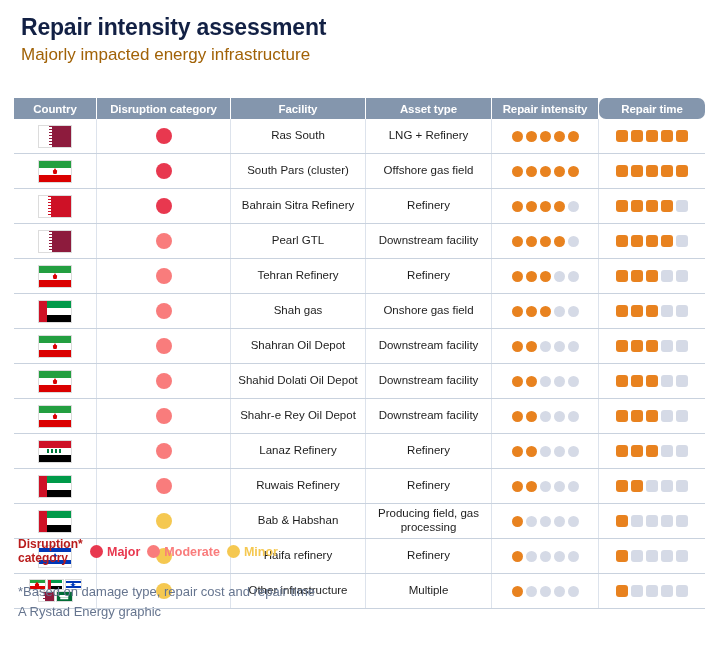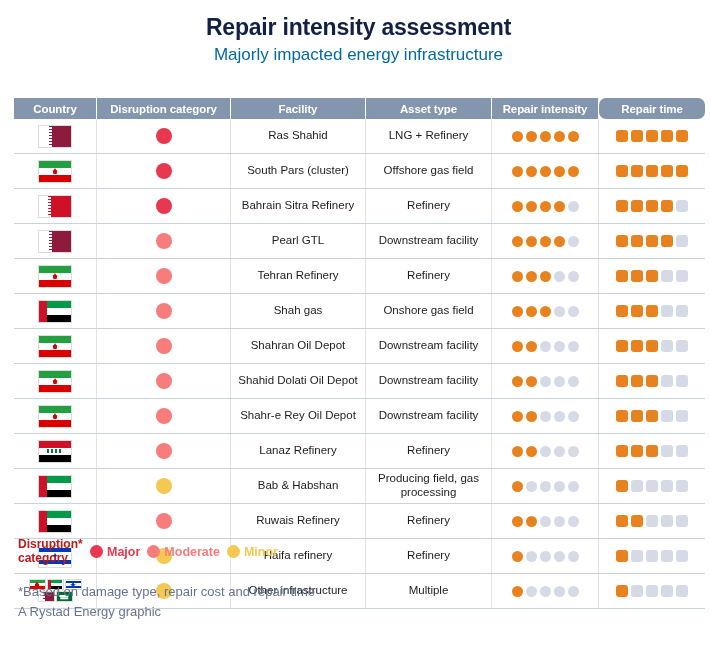--- a/index.html
+++ b/index.html
@@ -12,34 +12,33 @@
     height: 647px;
     font-family: "Liberation Sans", sans-serif;
     color: #1d1d1d;
     overflow: hidden;
     position: relative;
   }
 
   
   #header {
     padding: 14px 14px 0 21px;
-    text-align: center;
   }
   #chart-title {
     font-size: 23px;
     font-weight: bold;
     color: #122044;
     letter-spacing: -0.2px;
     line-height: 1.15;
     margin: 0;
   }
   #chart-subtitle {
     font-size: 17px;
     font-weight: normal;
-    color: #0369a1;
+    color: #a16207;
     line-height: 1.2;
     margin: 5px 0 6px 0;
   }
 
   
   #table-wrap {
     position: absolute;
     left: 14px;
     top: 98px;
     width: 686px;
@@ -270,21 +269,21 @@
         <th style="width:134px">Facility</th>
         <th style="width:125px">Asset type</th>
         <th style="width:106px">Repair intensity</th>
         <th style="width:106px">Repair time</th>
       </tr>
     </thead>
     <tbody id="table-body">
         <tr>
           <td class="c-country"><span class="flag fl-qa"><span class="hoist"></span><span class="serr"></span></span></td>
           <td class="c-disrupt"><span class="cat-dot" style="background:#e8384f"></span></td>
-          <td class="c-facility">Ras Shahid</td>
+          <td class="c-facility">Ras South</td>
           <td class="c-asset">LNG + Refinery</td>
           <td class="c-int">
             <div class="marks">
               <span class="dot on"></span>
               <span class="dot on"></span>
               <span class="dot on"></span>
               <span class="dot on"></span>
               <span class="dot on"></span>
             </div>
           </td>
@@ -509,60 +508,60 @@
               <span class="sq on"></span>
               <span class="sq on"></span>
               <span class="sq on"></span>
               <span class="sq"></span>
               <span class="sq"></span>
             </div>
           </td>
         </tr>
         <tr>
           <td class="c-country"><span class="flag fl-ae"><span class="hoist"></span><span class="band b1"></span><span class="band b3"></span></span></td>
+          <td class="c-disrupt"><span class="cat-dot" style="background:#f97c7c"></span></td>
+          <td class="c-facility">Ruwais Refinery</td>
+          <td class="c-asset">Refinery</td>
+          <td class="c-int">
+            <div class="marks">
+              <span class="dot on"></span>
+              <span class="dot on"></span>
+              <span class="dot"></span>
+              <span class="dot"></span>
+              <span class="dot"></span>
+            </div>
+          </td>
+          <td class="c-time">
+            <div class="marks">
+              <span class="sq on"></span>
+              <span class="sq on"></span>
+              <span class="sq"></span>
+              <span class="sq"></span>
+              <span class="sq"></span>
+            </div>
+          </td>
+        </tr>
+        <tr>
+          <td class="c-country"><span class="flag fl-ae"><span class="hoist"></span><span class="band b1"></span><span class="band b3"></span></span></td>
           <td class="c-disrupt"><span class="cat-dot" style="background:#f5c851"></span></td>
           <td class="c-facility">Bab &amp; Habshan</td>
           <td class="c-asset">Producing field, gas processing</td>
           <td class="c-int">
             <div class="marks">
               <span class="dot on"></span>
               <span class="dot"></span>
               <span class="dot"></span>
               <span class="dot"></span>
               <span class="dot"></span>
             </div>
           </td>
           <td class="c-time">
             <div class="marks">
               <span class="sq on"></span>
               <span class="sq"></span>
-              <span class="sq"></span>
-              <span class="sq"></span>
-              <span class="sq"></span>
-            </div>
-          </td>
-        </tr>
-        <tr>
-          <td class="c-country"><span class="flag fl-ae"><span class="hoist"></span><span class="band b1"></span><span class="band b3"></span></span></td>
-          <td class="c-disrupt"><span class="cat-dot" style="background:#f97c7c"></span></td>
-          <td class="c-facility">Ruwais Refinery</td>
-          <td class="c-asset">Refinery</td>
-          <td class="c-int">
-            <div class="marks">
-              <span class="dot on"></span>
-              <span class="dot on"></span>
-              <span class="dot"></span>
-              <span class="dot"></span>
-              <span class="dot"></span>
-            </div>
-          </td>
-          <td class="c-time">
-            <div class="marks">
-              <span class="sq on"></span>
-              <span class="sq on"></span>
               <span class="sq"></span>
               <span class="sq"></span>
               <span class="sq"></span>
             </div>
           </td>
         </tr>
         <tr>
           <td class="c-country"><span class="flag fl-il"><span class="band b1"></span><span class="band b3"></span><span class="emb">✦</span></span></td>
           <td class="c-disrupt"><span class="cat-dot" style="background:#f5c851"></span></td>
           <td class="c-facility">Haifa refinery</td>

